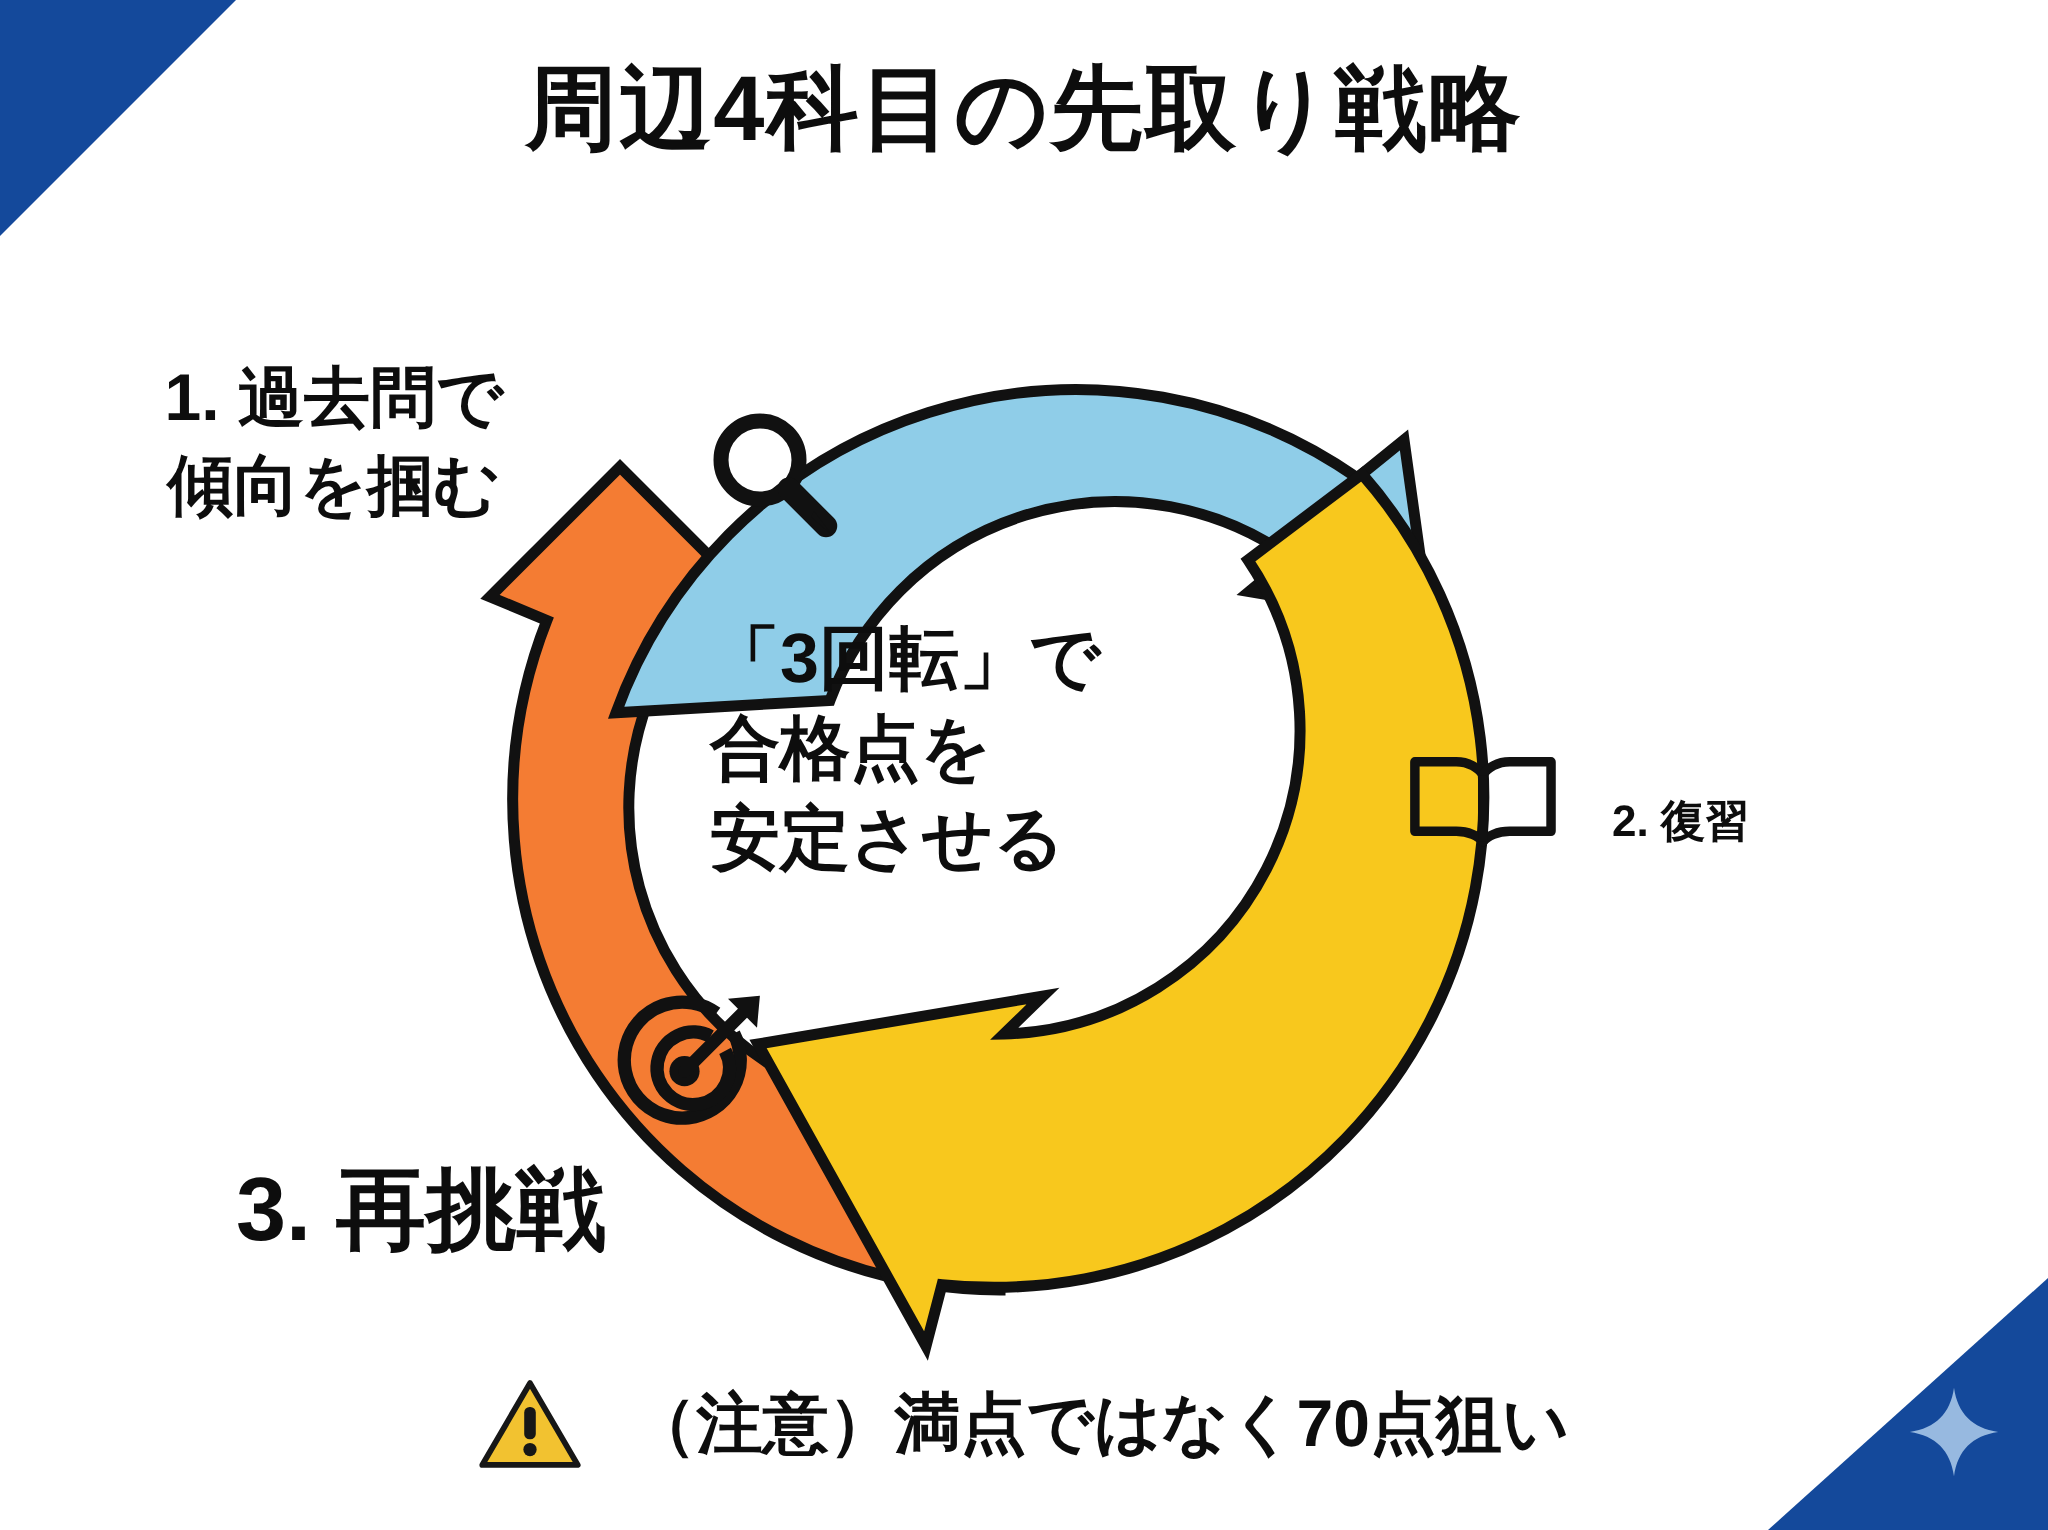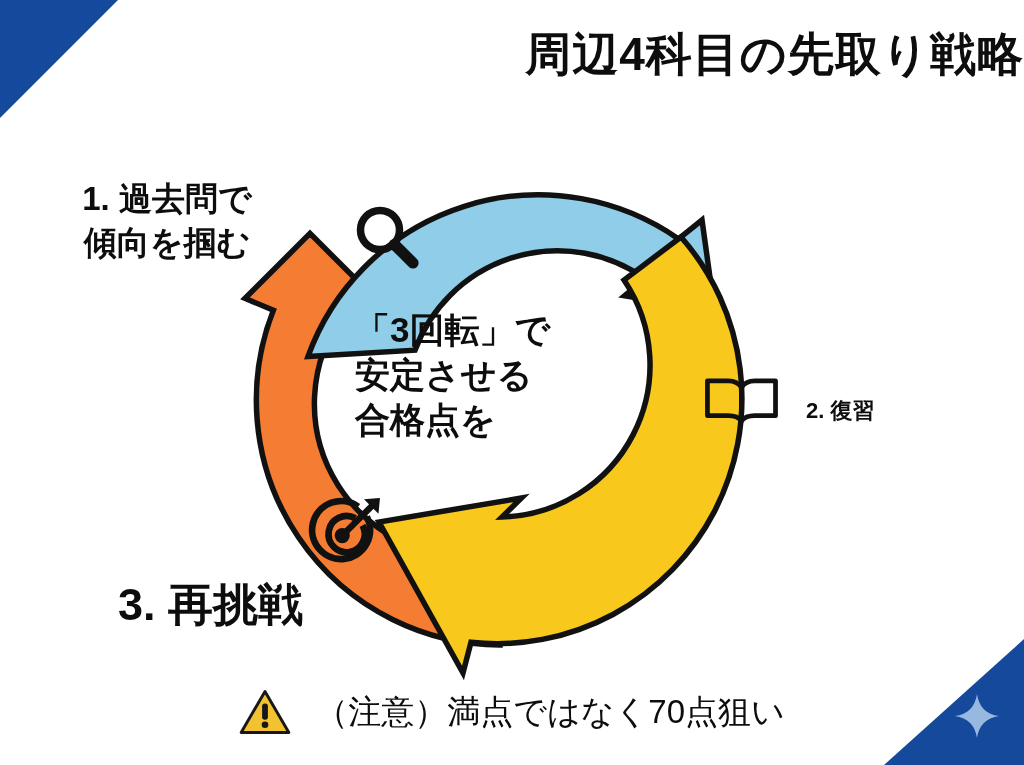--- a/index.html
+++ b/index.html
@@ -43,21 +43,21 @@
     width: 46px; height: 46px;
     z-index: 2;
     pointer-events: none;
   }
 
   
   .title {
     position: absolute;
     left: 0; right: 0;
     top: 24px;
-    text-align: right;
+    text-align: center;
     font-size: 46px;
     font-weight: 700;
     letter-spacing: 1px;
     color: #0d0d0d;
     z-index: 4;
     white-space: nowrap;
   }
 
   
   .cycle-wrap {
@@ -123,21 +123,21 @@
     bottom: 30px;
     display: flex;
     align-items: center;
     justify-content: center;
     gap: 14px;
     z-index: 6;
   }
   .caution-icon { width: 52px; height: 46px; flex: 0 0 auto; }
   .caution-text {
     font-size: 33px;
-    font-weight: 400;
+    font-weight: 700;
     color: #0d0d0d;
     white-space: nowrap;
     margin-left: 10px;
   }
 </style>
 </head>
 <body>
 
 <div id="slide">
 
@@ -210,22 +210,22 @@
         <path d="M34 16 A12.5 12.5 0 1 0 39 21" fill="none" stroke="#111111" stroke-width="4.6"></path>
         <circle cx="25" cy="28" r="5.2" fill="#111111"></circle>
         <path d="M25 28 L48 5" stroke="#111111" stroke-width="4.4" stroke-linecap="round"></path>
         <path d="M40 3 L51 2 L50 13 L45.5 8.5 Z" fill="#111111"></path>
       </g>
     </svg>
   </div>
 
   <div class="center-text">
     <div class="ct-line">「3回転」で</div>
+    <div class="ct-line">合格点を</div>
     <div class="ct-line">安定させる</div>
-    <div class="ct-line">合格点を</div>
   </div>
 
   <div class="label label-1">
     <div>1. 過去問で</div>
     <div>傾向を掴む</div>
   </div>
   <div class="label label-2">2. 復習</div>
   <div class="label label-3">3. 再挑戦</div>
 
   <div class="caution">

